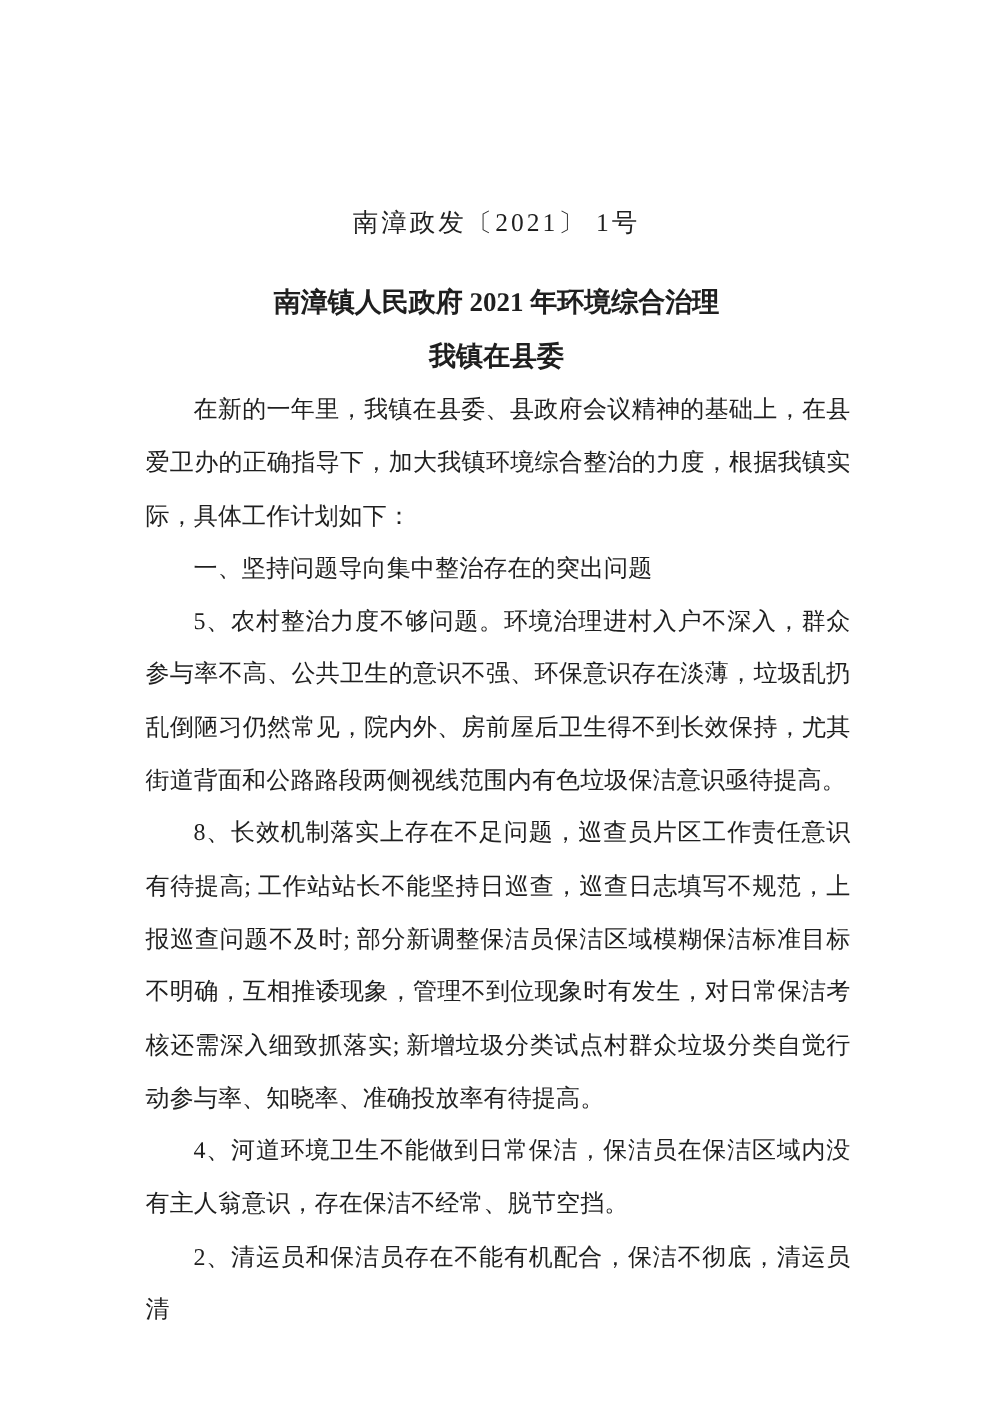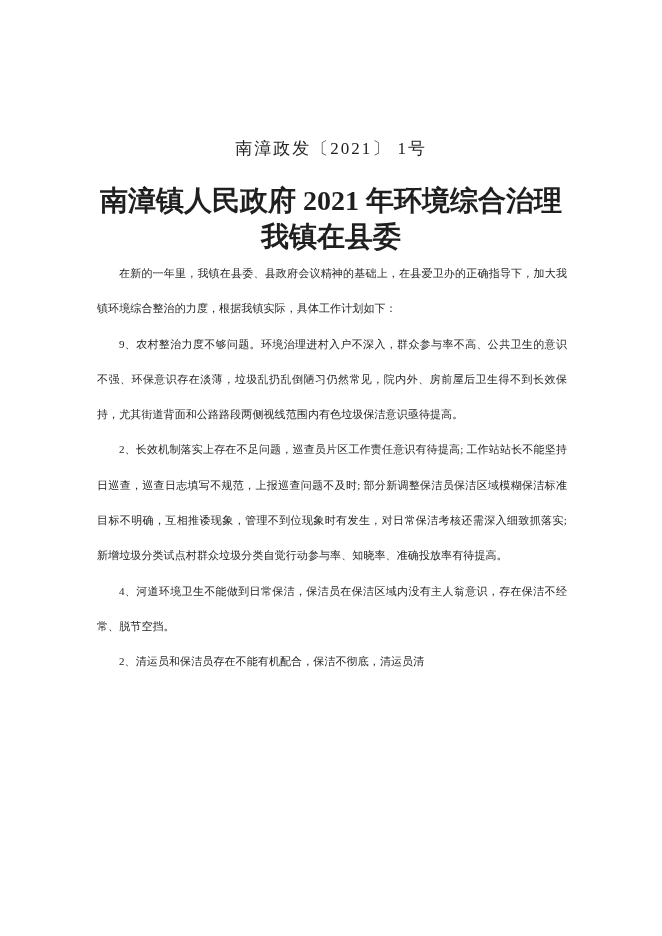--- a/index.html
+++ b/index.html
@@ -27,30 +27,30 @@
     letter-spacing: 2px;
     white-space: pre;
     margin-top: 16px;
   }
   .doc-title {
     position: absolute;
     top: 183px;
     left: 0;
     right: 0;
     text-align: center;
-    font-size: 28px;
+    font-size: 18px;
     font-weight: bold;
     line-height: 36px;
   }
   .doc-body {
     position: absolute;
     top: 256px;
     left: 97px;
     width: 470px;
-    font-size: 11px;
+    font-size: 16px;
     letter-spacing: 0.1px;
     line-height: 35.3px;
     text-align: justify;
     text-justify: inter-ideograph;
   }
   .para {
     margin: 0;
     padding: 0;
     text-indent: 2em;
   }
@@ -62,19 +62,20 @@
 
   <div class="doc-number">南漳政发〔2021〕 1号</div>
 
   <div class="doc-title">
     <div>南漳镇人民政府 2021 年环境综合治理</div>
     <div>我镇在县委</div>
   </div>
 
   <div class="doc-body">
     <p class="para">在新的一年里，我镇在县委、县政府会议精神的基础上，在县爱卫办的正确指导下，加大我镇环境综合整治的力度，根据我镇实际，具体工作计划如下：</p>
-    <p class="para">9、农村整治力度不够问题。环境治理进村入户不深入，群众参与率不高、公共卫生的意识不强、环保意识存在淡薄，垃圾乱扔乱倒陋习仍然常见，院内外、房前屋后卫生得不到长效保持，尤其街道背面和公路路段两侧视线范围内有色垃圾保洁意识亟待提高。</p>
-    <p class="para">2、长效机制落实上存在不足问题，巡查员片区工作责任意识有待提高; 工作站站长不能坚持日巡查，巡查日志填写不规范，上报巡查问题不及时; 部分新调整保洁员保洁区域模糊保洁标准目标不明确，互相推诿现象，管理不到位现象时有发生，对日常保洁考核还需深入细致抓落实; 新增垃圾分类试点村群众垃圾分类自觉行动参与率、知晓率、准确投放率有待提高。</p>
+    <p class="para">一、坚持问题导向集中整治存在的突出问题</p>
+    <p class="para">5、农村整治力度不够问题。环境治理进村入户不深入，群众参与率不高、公共卫生的意识不强、环保意识存在淡薄，垃圾乱扔乱倒陋习仍然常见，院内外、房前屋后卫生得不到长效保持，尤其街道背面和公路路段两侧视线范围内有色垃圾保洁意识亟待提高。</p>
+    <p class="para">8、长效机制落实上存在不足问题，巡查员片区工作责任意识有待提高; 工作站站长不能坚持日巡查，巡查日志填写不规范，上报巡查问题不及时; 部分新调整保洁员保洁区域模糊保洁标准目标不明确，互相推诿现象，管理不到位现象时有发生，对日常保洁考核还需深入细致抓落实; 新增垃圾分类试点村群众垃圾分类自觉行动参与率、知晓率、准确投放率有待提高。</p>
     <p class="para">4、河道环境卫生不能做到日常保洁，保洁员在保洁区域内没有主人翁意识，存在保洁不经常、脱节空挡。</p>
     <p class="para">2、清运员和保洁员存在不能有机配合，保洁不彻底，清运员清</p>
   </div>
 
 </div>
 
 </body></html>

